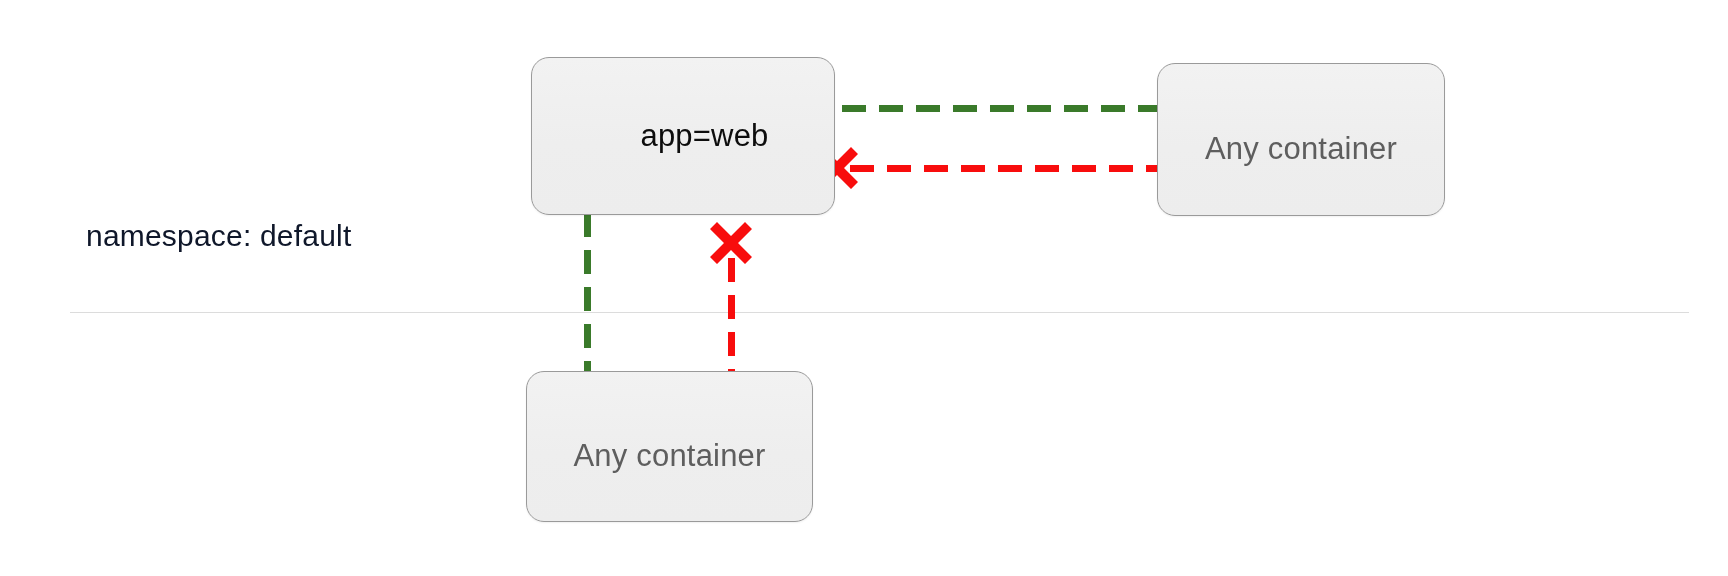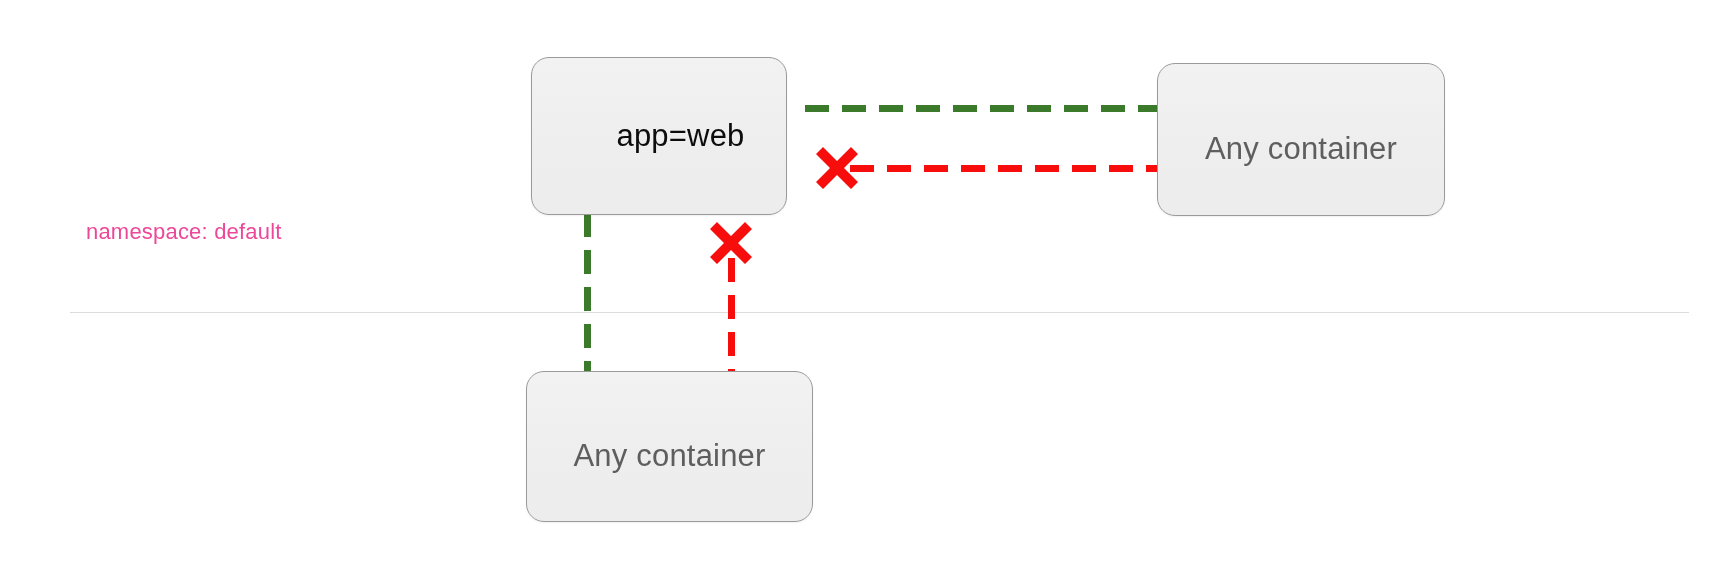--- a/index.html
+++ b/index.html
@@ -40,21 +40,21 @@
     color: #0d0d0d;
   }
   .node.secondary .node-label {
     color: #5e5e5e;
     margin-top: 20px;
   }
 
   #node-app-web {
     left: 531px;
     top: 57px;
-    width: 256px;
+    width: 304px;
     height: 158px;
     padding-left: 43px;
   }
   #node-any-container-right {
     left: 1157px;
     top: 63px;
     width: 288px;
     height: 153px;
   }
   #node-any-container-bottom {
@@ -115,22 +115,22 @@
     position: absolute;
     left: 70px;
     top: 312px;
     width: 1619px;
     height: 1px;
     background: #dcdcdc;
   }
 
   .ns-label {
     position: absolute;
-    font-size: 22px;
-    color: #ec4899;
+    font-size: 30px;
+    color: #0f172a;
     letter-spacing: 0.2px;
     white-space: nowrap;
   }
   #ns-label-default {
     left: 86px;
     top: 219px;
   }
   #ns-label-prod {
     left: 86px;
     top: 305px;

